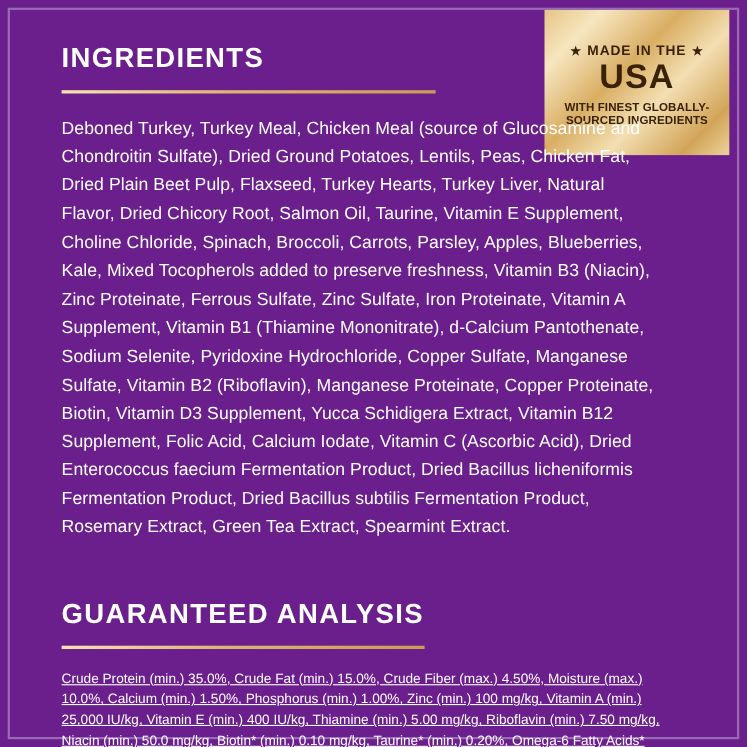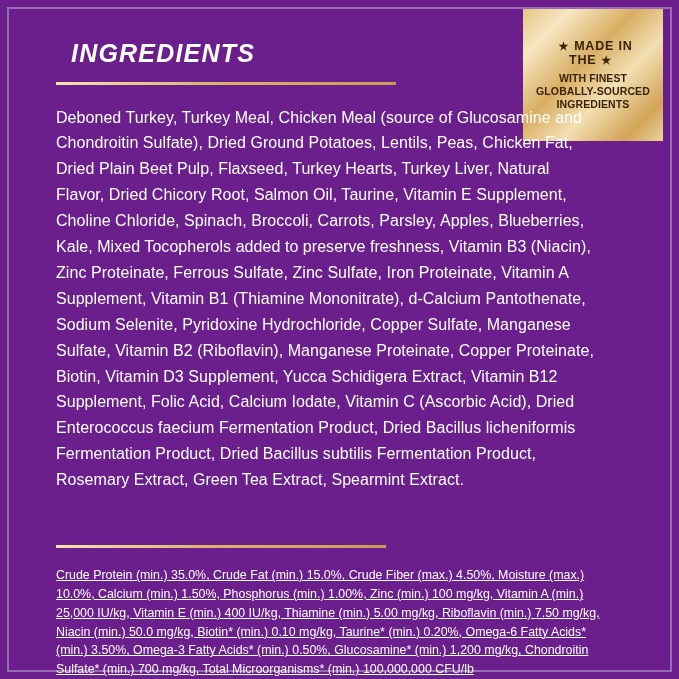--- a/index.html
+++ b/index.html
@@ -31,21 +31,21 @@
     border: 2px solid #9a6bb5;
     box-sizing: border-box;
     pointer-events: none;
   }
 
   
   .badge {
     position: absolute;
     right: 16px;
     top: 9px;
-    width: 140px;
+    width: 168px;
     height: 132px;
     background: linear-gradient(135deg, #e7c585 0%, #f6e6c0 18%, #d9ae63 42%, #f3dfb2 62%, #d2a458 85%, #ecd49c 100%);
     box-sizing: border-box;
     padding: 14px 8px 8px 8px;
     text-align: center;
     color: #3a2208;
   }
   .badge-line1 {
     font-size: 12.5px;
     font-weight: bold;
@@ -77,23 +77,22 @@
     position: absolute;
     left: 56px;
     top: 40px;
     width: 568px;
   }
   h2.section-title {
     color: #ffffff;
     font-size: 25px;
     font-weight: bold;
     letter-spacing: 1.2px;
-    margin: 0 0 14px 15px;
+    margin: 0 0 14px 0;
     line-height: 1.1;
-    font-style: italic;
   }
   .rule {
     height: 3px;
     background: linear-gradient(90deg, #f6e2b0 0%, #dcb472 45%, #c99b55 100%);
     width: 340px;
     margin: 0 0 20px 0;
   }
   .ingredients-body {
     color: #ffffff;
     font-size: 16px;
@@ -130,32 +129,34 @@
 <body>
 
 <div class="page">
 
   <div class="frame"></div>
 
   <div class="badge">
     <div class="badge-line1">
       <span class="badge-star">★</span><span>MADE IN THE</span><span class="badge-star">★</span>
     </div>
+    <div class="badge-usa">USA</div>
     <div class="badge-sub">WITH FINEST GLOBALLY-SOURCED INGREDIENTS</div>
   </div>
 
   <div class="content">
 
     <section>
       <h2 class="section-title">INGREDIENTS</h2>
       <div class="rule"></div>
       <p class="ingredients-body">Deboned Turkey, Turkey Meal, Chicken Meal (source of Glucosamine and Chondroitin Sulfate), Dried Ground Potatoes, Lentils, Peas, Chicken Fat, Dried Plain Beet Pulp, Flaxseed, Turkey Hearts, Turkey Liver, Natural Flavor, Dried Chicory Root, Salmon Oil, Taurine, Vitamin E Supplement, Choline Chloride, Spinach, Broccoli, Carrots, Parsley, Apples, Blueberries, Kale, Mixed Tocopherols added to preserve freshness, Vitamin B3 (Niacin), Zinc Proteinate, Ferrous Sulfate, Zinc Sulfate, Iron Proteinate, Vitamin A Supplement, Vitamin B1 (Thiamine Mononitrate), d-Calcium Pantothenate, Sodium Selenite, Pyridoxine Hydrochloride, Copper Sulfate, Manganese Sulfate, Vitamin B2 (Riboflavin), Manganese Proteinate, Copper Proteinate, Biotin, Vitamin D3 Supplement, Yucca Schidigera Extract, Vitamin B12 Supplement, Folic Acid, Calcium Iodate, Vitamin C (Ascorbic Acid), Dried Enterococcus faecium Fermentation Product, Dried Bacillus licheniformis Fermentation Product, Dried Bacillus subtilis Fermentation Product, Rosemary Extract, Green Tea Extract, Spearmint Extract.</p>
     </section>
 
     <section class="ga-section">
+      <h2 class="section-title ga-title">GUARANTEED ANALYSIS</h2>
       <div class="rule ga-rule"></div>
       <p class="ga-body">Crude Protein (min.) 35.0%, Crude Fat (min.) 15.0%, Crude Fiber (max.) 4.50%, Moisture (max.) 10.0%, Calcium (min.) 1.50%, Phosphorus (min.) 1.00%, Zinc (min.) 100 mg/kg, Vitamin A (min.) 25,000 IU/kg, Vitamin E (min.) 400 IU/kg, Thiamine (min.) 5.00 mg/kg, Riboflavin (min.) 7.50 mg/kg, Niacin (min.) 50.0 mg/kg, Biotin* (min.) 0.10 mg/kg, Taurine* (min.) 0.20%, Omega-6 Fatty Acids* (min.) 3.50%, Omega-3 Fatty Acids* (min.) 0.50%, Glucosamine* (min.) 1,200 mg/kg, Chondroitin Sulfate* (min.) 700 mg/kg, Total Microorganisms* (min.) 100,000,000 CFU/lb</p>
       <div class="ga-notes">
         <div>(Enterococcus faecium, Bacillus licheniformis, Bacillus subtilis)</div>
 
       </div>
     </section>
 
   </div>
 </div>

